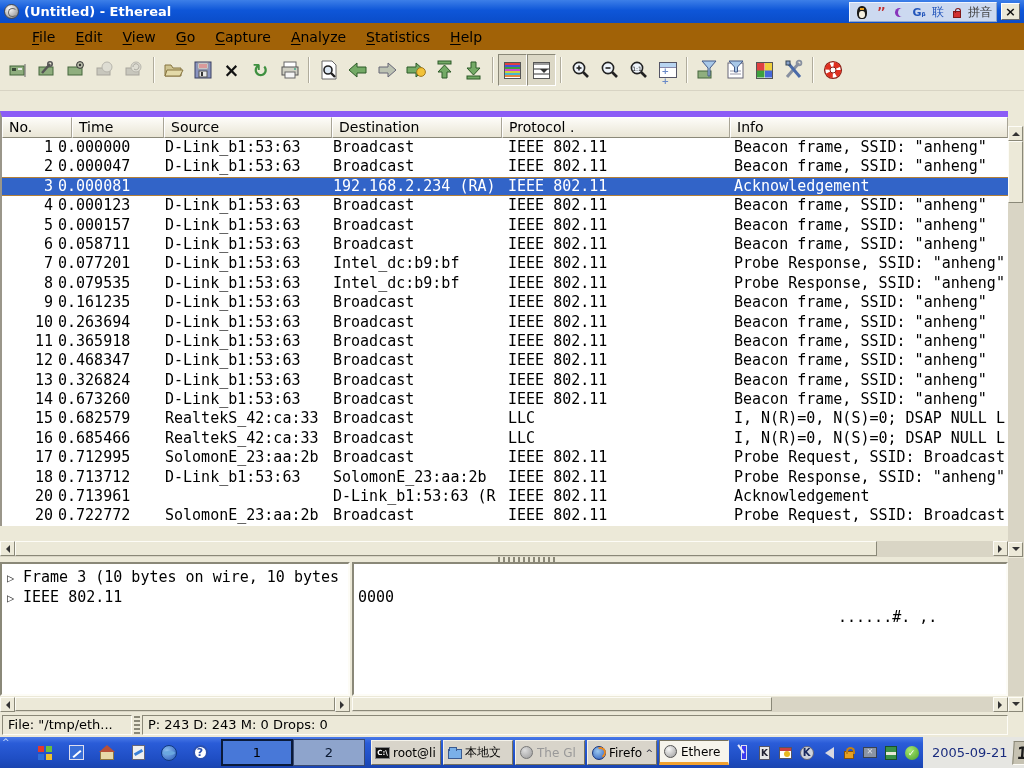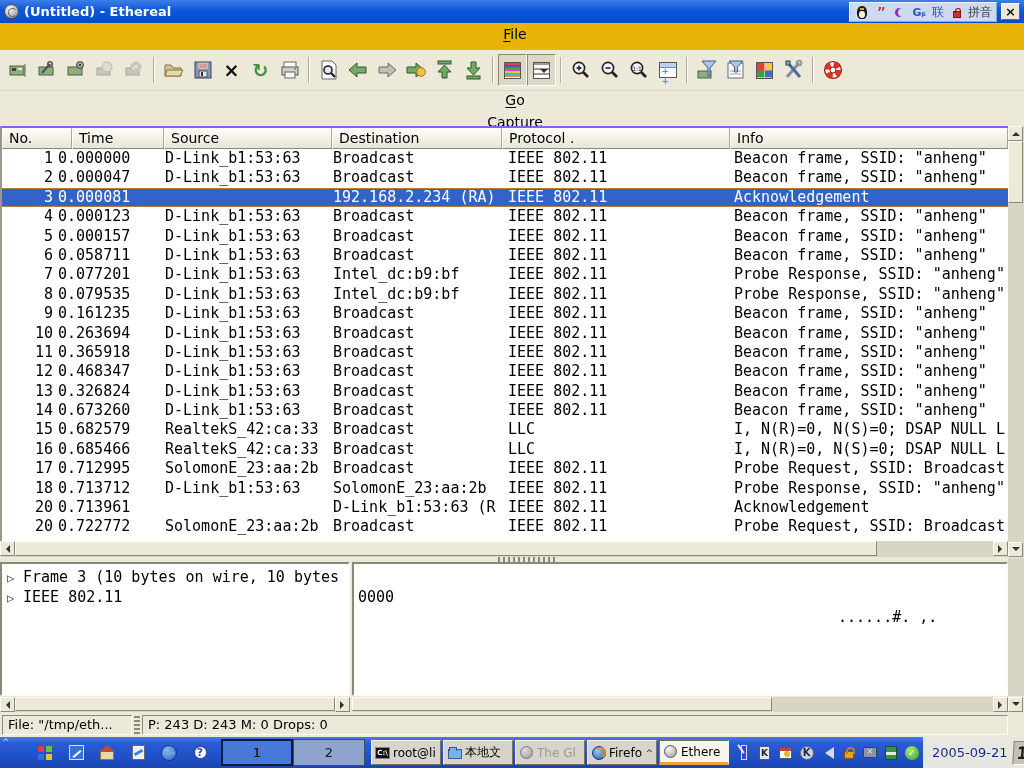--- a/index.html
+++ b/index.html
@@ -28,22 +28,22 @@
   .ime-lian{color:#2255bb;font-size:12px;}
   .ime-lock{width:8px;height:7px;background:#d03030;border:1px solid #801818;position:relative;margin-top:4px;}
   .ime-lock:before{content:"";position:absolute;left:1px;top:-4px;width:4px;height:4px;
     border:1.5px solid #801818;border-bottom:none;border-radius:4px 4px 0 0;}
   .ime-pinyin{color:#404040;font-size:12px;}
   #title-close{position:absolute;right:4px;top:3px;width:19px;height:17px;background:#ece9d8;
     border:1px solid;border-color:#fff #6a6a6a #6a6a6a #fff;color:#111;display:flex;align-items:center;
     justify-content:center;font-size:13px;font-weight:bold;line-height:1;}
 
   
-  #menubar{position:absolute;top:23px;left:0;width:1024px;height:27px;background:#eab308;
-    display:flex;align-items:center;padding-left:6px;font-size:14px;color:#000;flex-direction:column;}
+  #menubar{position:absolute;top:23px;left:0;width:1024px;height:27px;background:#a16207;
+    display:flex;align-items:center;padding-left:22px;font-size:14px;color:#000;}
   .menu-item{padding:3px 10px;}
   .menu-item u{text-underline-offset:2px;}
 
   
   #toolbar{position:absolute;top:50px;left:0;width:1024px;height:41px;background:#ece9d8;
     display:flex;align-items:center;padding-left:4px;border-bottom:1px solid #d8d4c4;}
   .tbtn{width:29px;height:32px;display:flex;align-items:center;justify-content:center;
     border:1px solid transparent;flex:0 0 auto;}
   .tbtn.dis{opacity:.45;filter:grayscale(.9);}
   .tbtn.pressed{background:#dcd8c6;border-color:#8a8878 #ffffff #ffffff #8a8878;}
@@ -74,22 +74,22 @@
     font-size:14px;padding:0 4px;margin-left:3px;font-family:"DejaVu Sans",sans-serif;}
   #combo-arrow{width:21px;height:25px;background:#ece9d8;border:1px solid;margin-left:1px;
     border-color:#fdfcf6 #8a8878 #8a8878 #fdfcf6;display:flex;align-items:center;justify-content:center;
     font-size:9px;color:#222;}
   .fsep{width:2px;height:26px;margin:0 5px;border-left:1px solid #b0ac9c;border-right:1px solid #fdfcf6;}
   .plus-ic{color:#3355cc;font-weight:bold;font-size:16px;line-height:1;}
   .check-ic{color:#2d8a2d;font-weight:bold;font-size:15px;line-height:1;}
   .eraser-ic{width:12px;height:7px;background:#e0c060;border:1px solid #907838;transform:rotate(-35deg);}
 
   
-  #plist{position:absolute;top:126px;left:0;width:1008px;height:415px;background:#fff;
-    border-left:2px solid #9a968a;border-top:2px solid #8b5cf6;
+  #plist{position:absolute;top:111px;left:0;width:1008px;height:415px;background:#fff;
+    border-left:2px solid #9a968a;border-top:6px solid #8b5cf6;
     font-family:"DejaVu Sans Mono","Liberation Mono",monospace;font-size:15px;}
   #plist-header{display:grid;grid-template-columns:70px 92px 168px 170px 228px 1fr;height:21px;
     font-family:"DejaVu Sans","Liberation Sans",sans-serif;font-size:14px;}
   .hcell{background:linear-gradient(180deg,#fdfcf8,#e9e5d5);border-right:1px solid #a8a496;
     border-bottom:1px solid #8a8878;border-top:1px solid #fff;border-left:1px solid #fff;
     padding:1px 0 0 6px;white-space:pre;overflow:hidden;}
   #plist-rows{height:388px;overflow:hidden;}
   .prow{display:grid;grid-template-columns:54px 108px 168px 168px 226px 1fr;height:19.4px;
     line-height:19.4px;white-space:pre;color:#000;}
   .pc{overflow:hidden;}

